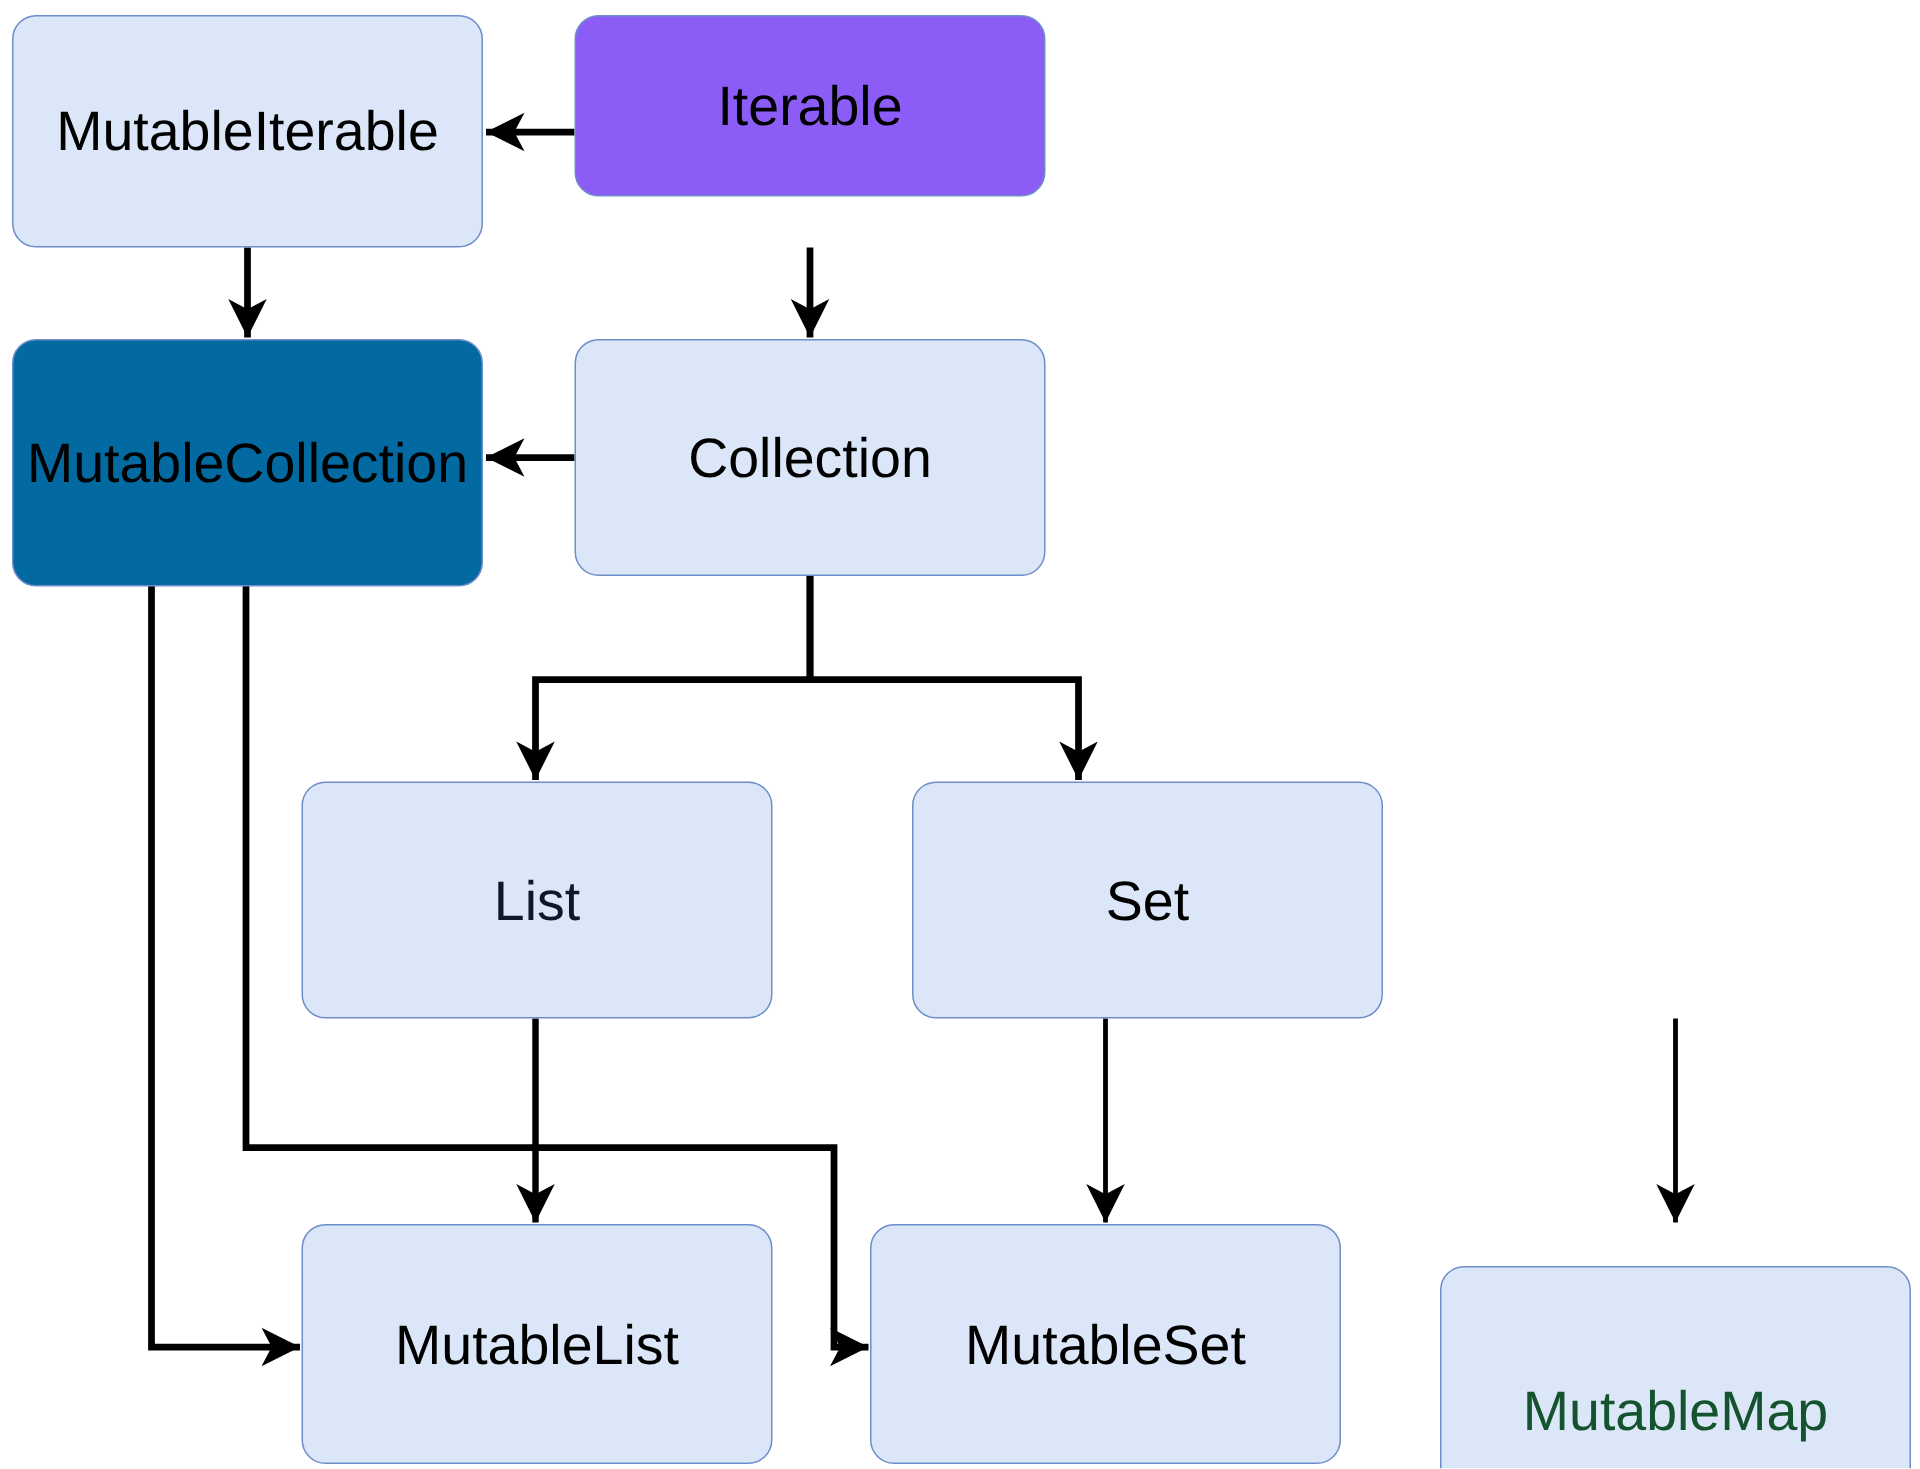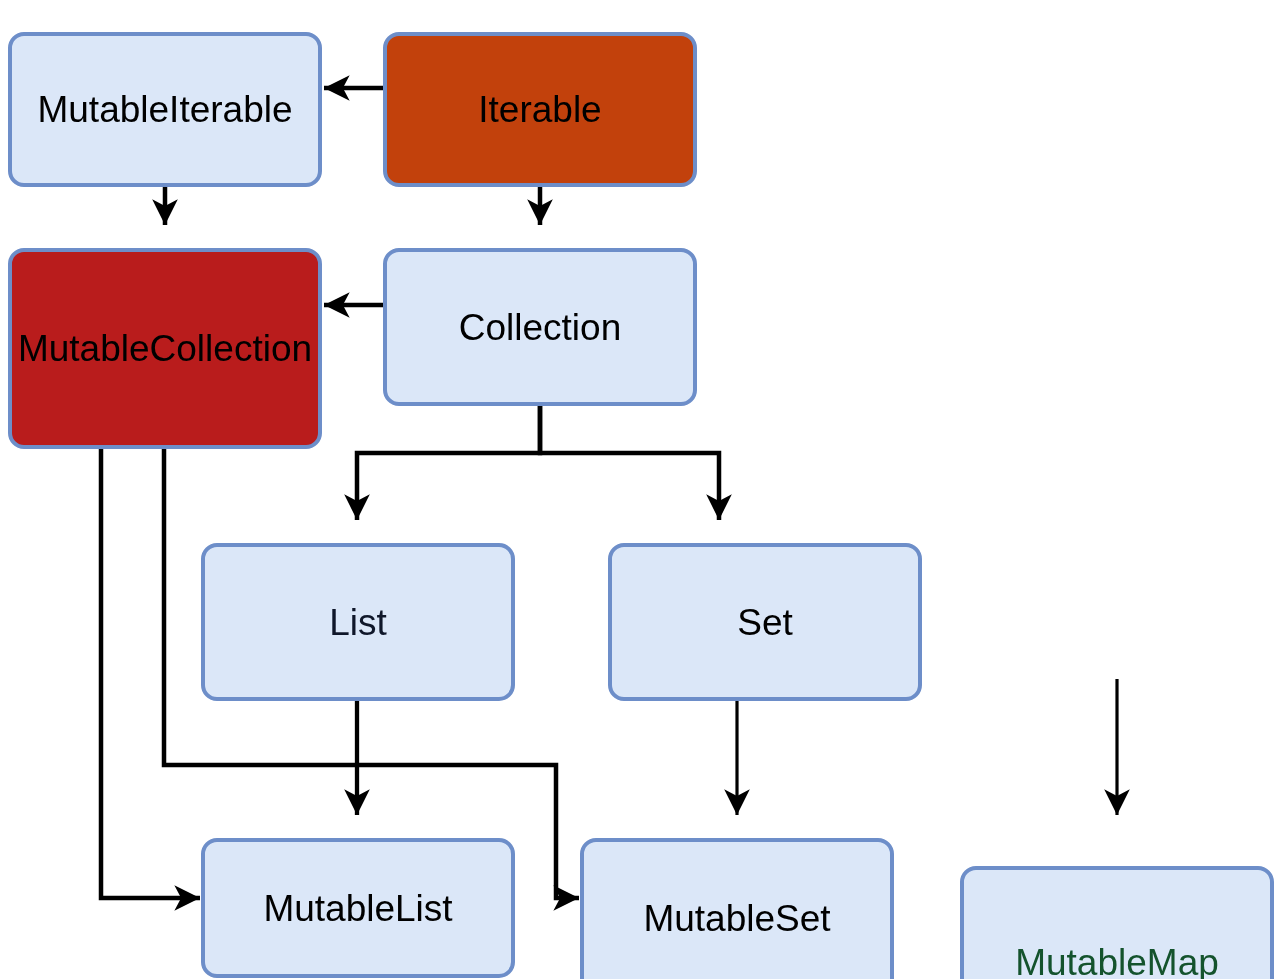--- a/index.html
+++ b/index.html
@@ -19,30 +19,29 @@
     position: absolute;
     left: 0;
     top: 0;
     width: 1280px;
     height: 979px;
     pointer-events: none;
   }
   .node {
     position: absolute;
     box-sizing: border-box;
-    border: 4px solid #3b82f6;
+    border: 1px solid #3b82f6;
     border-radius: 16px;
     display: flex;
     align-items: center;
     justify-content: center;
     font-size: 37px;
     color: #000000;
     white-space: nowrap;
     line-height: 1;
-    margin-top: 22px;
   }
 </style>
 </head>
 <body>
 
 <div class="canvas">
   <svg class="edge-layer" width="1280" height="979" viewBox="0 0 1280 979" xmlns="http://www.w3.org/2000/svg">
     <defs>
       <marker id="arrow" viewBox="0 0 12 12" markerWidth="28" markerHeight="28" markerUnits="userSpaceOnUse" refX="11.5" refY="6" orient="auto">
         <path d="M 0.5 0.5 L 11.5 6 L 0.5 11.5 L 3.4 6 Z" fill="#000000"></path>
@@ -56,21 +55,21 @@
       <path d="M 540 384 L 540 453 L 357 453 L 357 520" fill="none" stroke="#000000" stroke-width="4.5" stroke-linejoin="miter" marker-end="url(#arrow)"></path>
       <path d="M 540 384 L 540 453 L 719 453 L 719 520" fill="none" stroke="#000000" stroke-width="4.5" stroke-linejoin="miter" marker-end="url(#arrow)"></path>
       <path d="M 357 679 L 357 815" fill="none" stroke="#000000" stroke-width="4.3" stroke-linejoin="miter" marker-end="url(#arrow)"></path>
       <path d="M 737 679 L 737 815" fill="none" stroke="#000000" stroke-width="3.2" stroke-linejoin="miter" marker-end="url(#arrow)"></path>
       <path d="M 1117 679 L 1117 815" fill="none" stroke="#000000" stroke-width="3.2" stroke-linejoin="miter" marker-end="url(#arrow)"></path>
       <path d="M 101 384 L 101 898 L 200 898" fill="none" stroke="#000000" stroke-width="4.5" stroke-linejoin="miter" marker-end="url(#arrow)"></path>
       <path d="M 164 384 L 164 765 L 556 765 L 556 898 L 579 898" fill="none" stroke="#000000" stroke-width="4.5" stroke-linejoin="miter" marker-end="url(#arrow)"></path>
     </svg>
 
 <div class="node" style="left: 8px; top: 10px; width: 314px; height: 155px; background: rgb(219, 231, 248); border-color: rgb(109, 142, 201); color: rgb(0, 0, 0);">MutableIterable</div>
-    <div class="node" style="left: 383px; top: 10px; width: 314px; height: 155px; background: #c2410c; border-color: rgb(109, 142, 201); color: rgb(0, 0, 0);">Iterable</div>
-    <div class="node" style="left: 8px; top: 226px; width: 314px; height: 201px; background: #b91c1c; border-color: rgb(109, 142, 201); color: rgb(0, 0, 0);">MutableCollection</div>
+    <div class="node" style="left: 383px; top: 10px; width: 314px; height: 121px; background: #8b5cf6; border-color: rgb(109, 142, 201); color: rgb(0, 0, 0);">Iterable</div>
+    <div class="node" style="left: 8px; top: 226px; width: 314px; height: 165px; background: #0369a1; border-color: rgb(109, 142, 201); color: rgb(0, 0, 0);">MutableCollection</div>
     <div class="node" style="left: 383px; top: 226px; width: 314px; height: 158px; background: rgb(219, 231, 248); border-color: rgb(109, 142, 201); color: rgb(0, 0, 0);">Collection</div>
     <div class="node" style="left: 201px; top: 521px; width: 314px; height: 158px; background: rgb(219, 231, 248); border-color: rgb(109, 142, 201); color: #0f172a;">List</div>
     <div class="node" style="left: 608px; top: 521px; width: 314px; height: 158px; background: rgb(219, 231, 248); border-color: rgb(109, 142, 201); color: rgb(0, 0, 0);">Set</div>
-    <div class="node" style="left: 201px; top: 816px; width: 314px; height: 140px; background: rgb(219, 231, 248); border-color: rgb(109, 142, 201); color: rgb(0, 0, 0);">MutableList</div>
+    <div class="node" style="left: 201px; top: 816px; width: 314px; height: 160px; background: rgb(219, 231, 248); border-color: rgb(109, 142, 201); color: rgb(0, 0, 0);">MutableList</div>
     <div class="node" style="left: 580px; top: 816px; width: 314px; height: 160px; background: rgb(219, 231, 248); border-color: rgb(109, 142, 201); color: rgb(0, 0, 0);">MutableSet</div>
     <div class="node" style="left: 960px; top: 844px; width: 314px; height: 192px; background: rgb(219, 231, 248); border-color: rgb(109, 142, 201); color: #14532d;">MutableMap</div>
   </div>
 
 </body></html>

